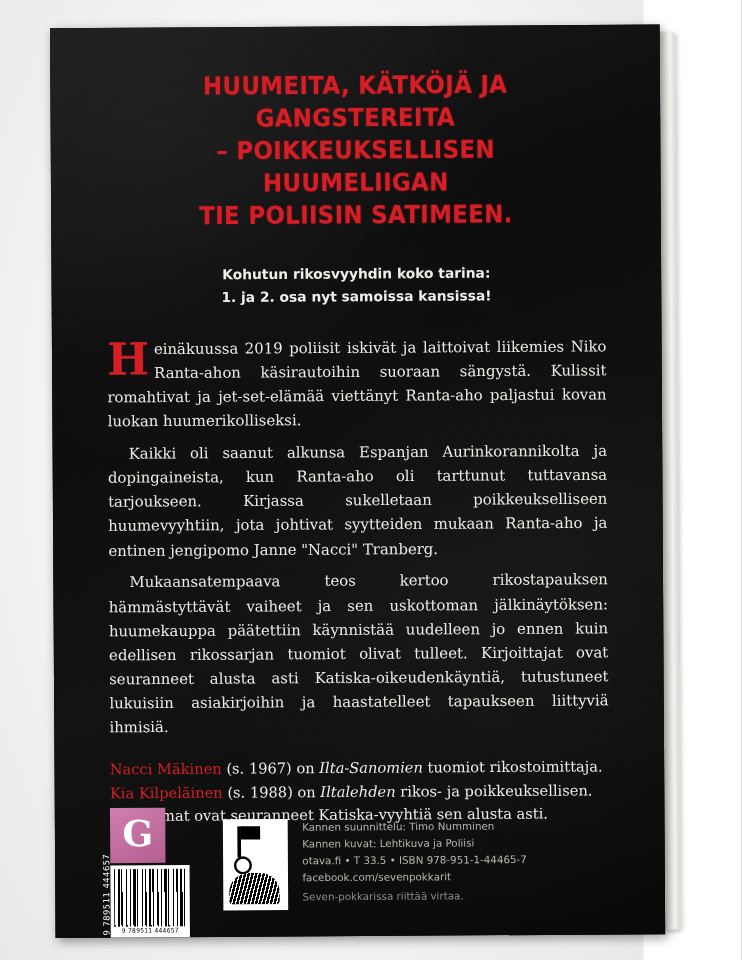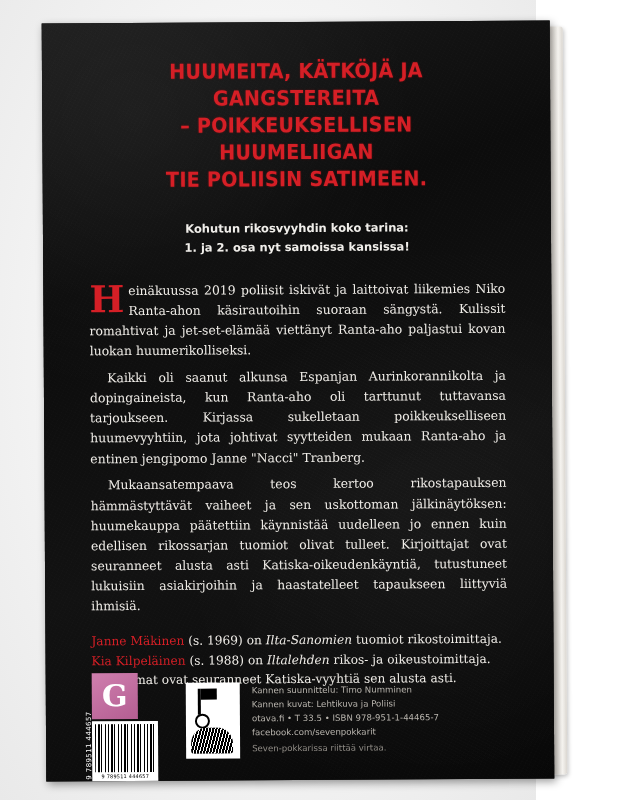--- a/index.html
+++ b/index.html
@@ -299,32 +299,32 @@
         </div>
 
         <div class="body-copy">
           <p class="first"><span class="dropcap">H</span><span>einäkuussa 2019 poliisit iskivät ja laittoivat liikemies Niko Ranta-ahon käsirautoihin suoraan sängystä. Kulissit romahtivat ja jet-set-elämää viettänyt Ranta-aho paljastui kovan luokan huumerikolliseksi.</span></p>
           <p>Kaikki oli saanut alkunsa Espanjan Aurinkorannikolta ja dopingaineista, kun Ranta-aho oli tarttunut tuttavansa tarjoukseen. Kirjassa sukelletaan poikkeukselliseen huumevyyhtiin, jota johtivat syytteiden mukaan Ranta-aho ja entinen jengipomo Janne "Nacci" Tranberg.</p>
           <p>Mukaansatempaava teos kertoo rikostapauksen hämmästyttävät vaiheet ja sen uskottoman jälkinäytöksen: huumekauppa päätettiin käynnistää uudelleen jo ennen kuin edellisen rikossarjan tuomiot olivat tulleet. Kirjoittajat ovat seuranneet alusta asti Katiska-oikeudenkäyntiä, tutustuneet lukuisiin asiakirjoihin ja haastatelleet tapaukseen liittyviä ihmisiä.</p>
         </div>
 
         <div class="bios">
           <p>
-            <span class="name">Janne Mäkinen</span>
-            <span>(s. 1969)</span>
+            <span class="name">Nacci Mäkinen</span>
+            <span>(s. 1967)</span>
             <span>on</span>
             <em>Ilta-Sanomien</em>
             <span>tuomiot rikostoimittaja.</span>
           </p>
           <p>
             <span class="name">Kia Kilpeläinen</span>
             <span>(s. 1988)</span>
             <span>on</span>
             <em>Iltalehden</em>
-            <span>rikos- ja oikeustoimittaja.</span>
+            <span>rikos- ja poikkeuksellisen.</span>
           </p>
           <p>Molemmat ovat seuranneet Katiska-vyyhtiä sen alusta asti.</p>
         </div>
 
       </div>
 
       <div class="bottom">
 
         <div class="logo-box">
           <span>G</span>

